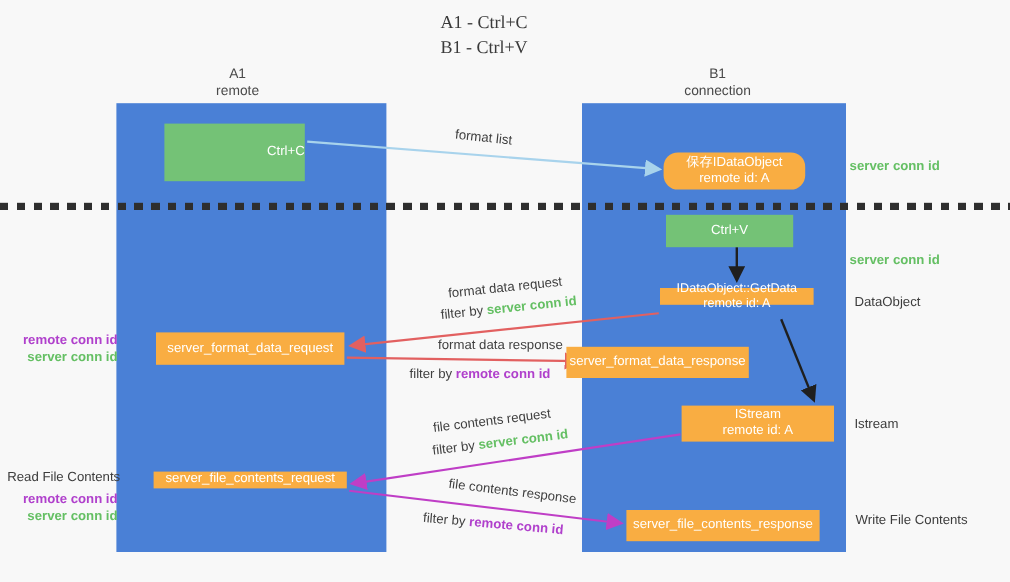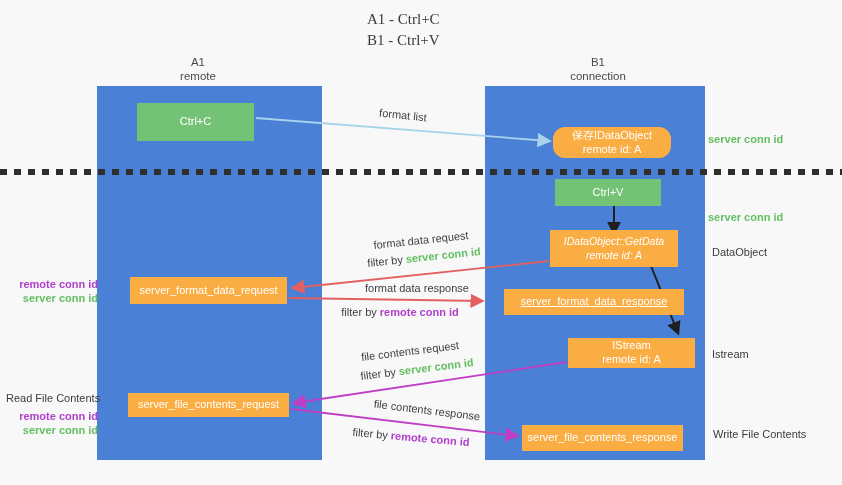--- a/index.html
+++ b/index.html
@@ -68,52 +68,52 @@
     </defs>
     <line class="ln-blue" x1="256" y1="118" x2="549" y2="141" marker-end="url(#m-blue)"></line>
     <line class="ln-black" x1="614" y1="206" x2="614" y2="233" marker-end="url(#m-black)"></line>
     <line class="ln-red" x1="549" y1="261" x2="293" y2="288" marker-end="url(#m-red)"></line>
     <line class="ln-red" x1="289" y1="298" x2="482" y2="301" marker-end="url(#m-red)"></line>
     <line class="ln-black" x1="651" y1="266" x2="678" y2="333" marker-end="url(#m-black)"></line>
     <line class="ln-magenta" x1="567" y1="362" x2="294" y2="403" marker-end="url(#m-magenta)"></line>
     <line class="ln-magenta" x1="291" y1="409" x2="517" y2="436" marker-end="url(#m-magenta)"></line>
   </svg>
 
-  <div class="node green" style="left:137px; top:103px; width:117px; height:38px;">
+  <div class="node green" style="left:137px; top:103px; width:117px; height:48px;align-items:flex-end;">
     <span>Ctrl+C</span>
   </div>
 
   <div class="node orange" style="left:553px; top:127px; width:118px; height:31px;border-radius:12px;">
     <span>保存IDataObject</span>
     <span>remote id: A</span>
   </div>
 
   <div class="node green" style="left:555px; top:179px; width:106px; height:27px;">
     <span>Ctrl+V</span>
   </div>
 
-  <div class="node orange" style="left:550px; top:230px; width:128px; height:37px; font-size:10.5px;font-style:italic;">
+  <div class="node orange" style="left:550px; top:240px; width:128px; height:14px; font-size:10.5px;">
     <span>IDataObject::GetData</span>
     <span>remote id: A</span>
   </div>
 
   <div class="node orange" style="left:130px; top:277px; width:157px; height:27px;text-align:center;">
     <span>server_format_data_request</span>
   </div>
 
-  <div class="node orange" style="left:504px; top:289px; width:180px; height:26px;text-decoration:underline;">
+  <div class="node orange" style="left:472px; top:289px; width:152px; height:26px;">
     <span>server_format_data_response</span>
   </div>
 
   <div class="node orange" style="left:568px; top:338px; width:127px; height:30px;">
     <span>IStream</span>
     <span>remote id: A</span>
   </div>
 
-  <div class="node orange" style="left:128px; top:393px; width:161px; height:24px;text-align:center;">
+  <div class="node orange" style="left:128px; top:393px; width:161px; height:14px;text-align:center;">
     <span>server_file_contents_request</span>
   </div>
 
   <div class="node orange" style="left:522px; top:425px; width:161px; height:26px;">
     <span>server_file_contents_response</span>
   </div>
 
   <div class="albl" style="left:403px; top:115px; transform:translate(-50%,-50%) rotate(6deg);">format list</div>
 
   <div class="albl" style="left:421px; top:240px; transform:translate(-50%,-50%) rotate(-6deg);">format data request</div>

